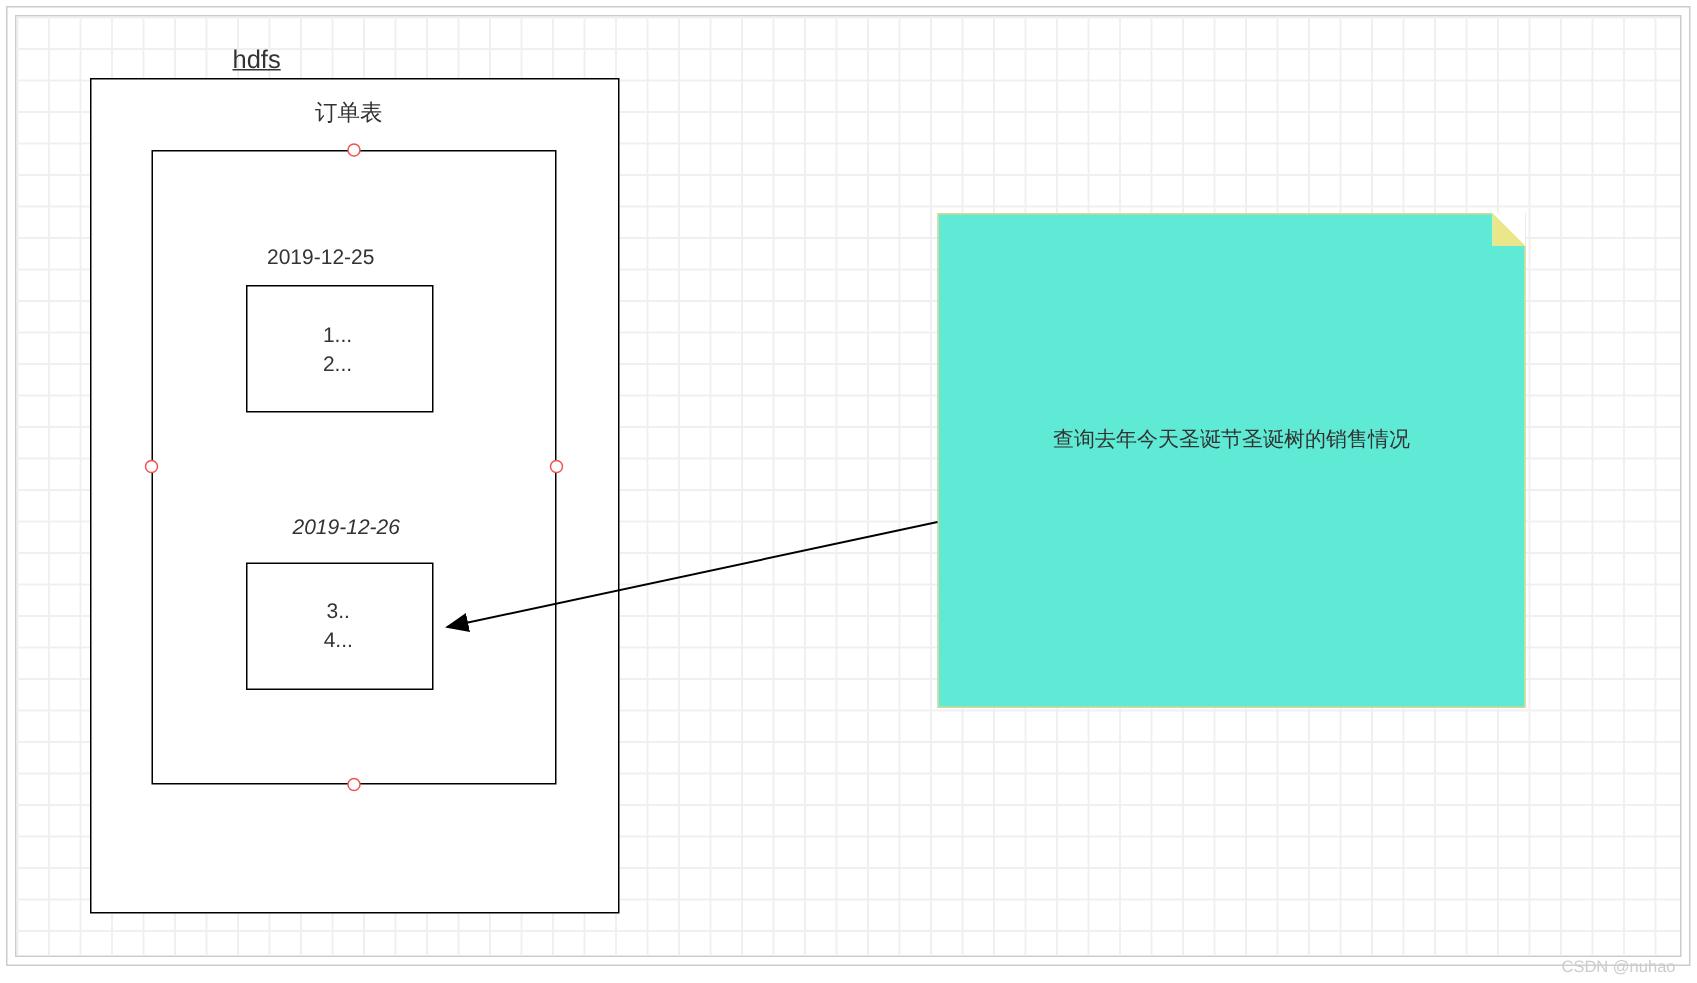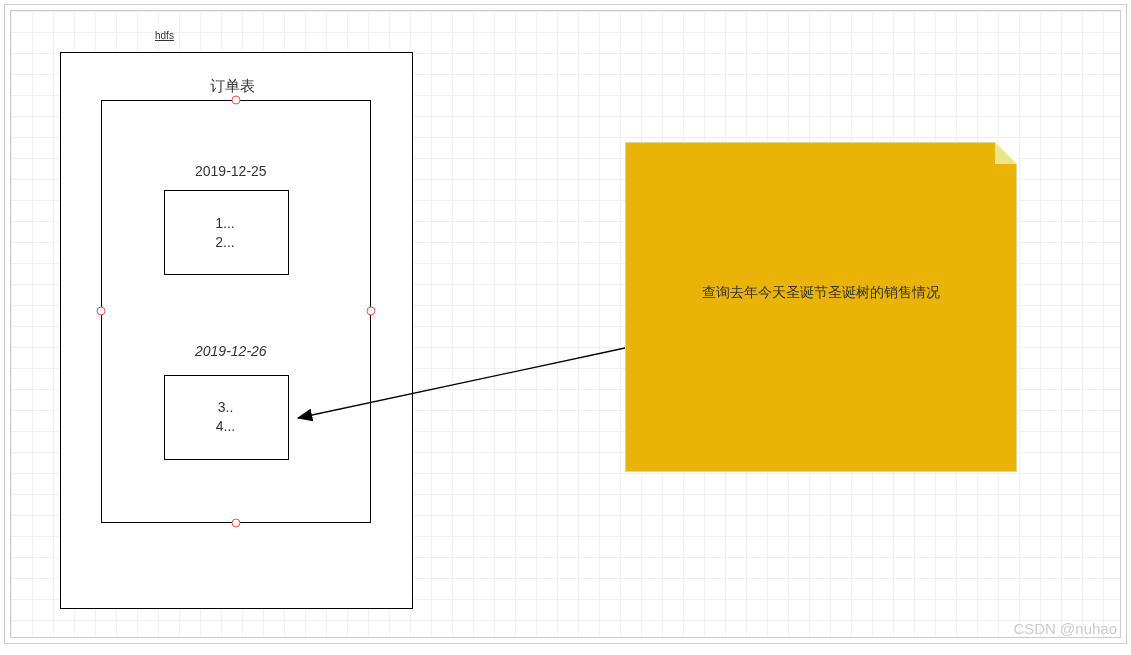--- a/index.html
+++ b/index.html
@@ -29,49 +29,49 @@
     }
     .box {
       position: absolute;
       border: 1px solid #000;
       background: #fff;
       text-align: center;
     }
     .hdfs-label {
       position: absolute;
       left: 155px; top: 30px;
-      font-size: 10px;
+      font-size: 17px;
       text-decoration: underline;
     }
     .hdfs-box { left: 60px; top: 52px; width: 353px; height: 557px; }
     .order-label {
       position: absolute;
-      left: 210px; top: 77px;
+      left: 210px; top: 66px;
       font-size: 15px;
     }
     .order-box { left: 101px; top: 100px; width: 270px; height: 423px; }
-    .date1-label { position: absolute; left: 195px; top: 163px; }
+    .date1-label { position: absolute; left: 178px; top: 163px; }
     .data1-box { left: 164px; top: 190px; width: 125px; height: 85px; }
     .data1-text { position: absolute; left: 210px; top: 214px; line-height: 1.35; text-align: center; width: 30px; }
     .date2-label { position: absolute; left: 195px; top: 343px; font-style: italic; }
     .data2-box { left: 164px; top: 375px; width: 125px; height: 85px; }
     .data2-text { position: absolute; left: 208px; top: 398px; line-height: 1.35; text-align: center; width: 35px; }
     .handle {
       position: absolute;
       width: 9px; height: 9px;
       border: 1px solid #f0524f;
       background: #fff;
       border-radius: 50%;
       transform: translate(-50%, -50%);
     }
     .note {
       position: absolute;
       left: 625px; top: 142px;
       width: 392px; height: 330px;
-      background: #eab308;
+      background: #5eead4;
       border: 1px solid #d9d88f;
     }
     .note-fold {
       position: absolute;
       right: -1px; top: -1px;
       width: 0; height: 0;
       border-top: 22px solid #fff;
       border-left: 22px solid #e9e78a;
     }
     .note-content {
@@ -83,22 +83,22 @@
       font-size: 14px;
     }
     .arrow-svg {
       position: absolute;
       left: 0; top: 0;
       width: 1131px; height: 655px;
       pointer-events: none;
     }
     .watermark {
       position: absolute;
-      right: 14px; bottom: 18px;
-      font-size: 15px;
+      right: 14px; bottom: 4px;
+      font-size: 11px;
       color: #ccc;
     }
   </style>
 </head>
 <body>
 
 <div class="canvas-border canvas-outer"></div>
 <div class="canvas-border canvas-inner"></div>
 <div class="grid"></div>
 

